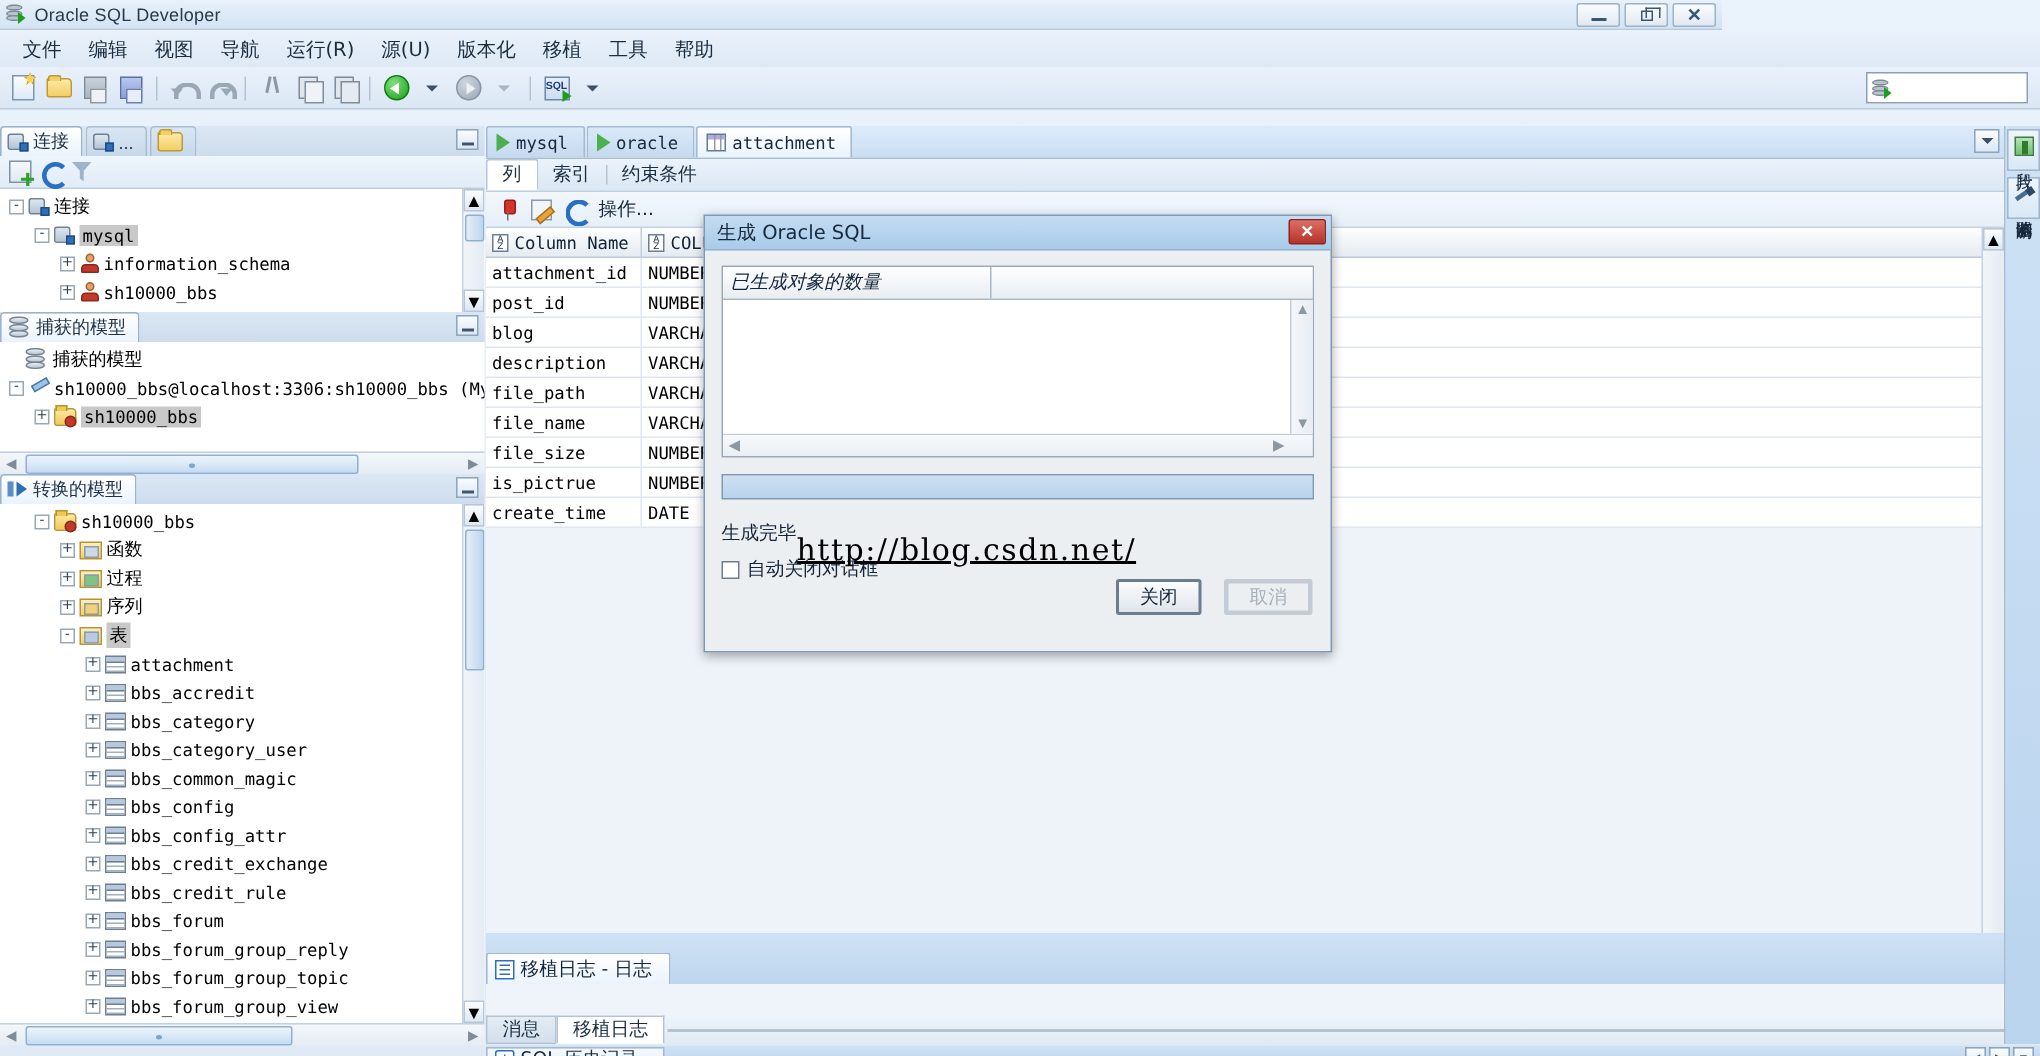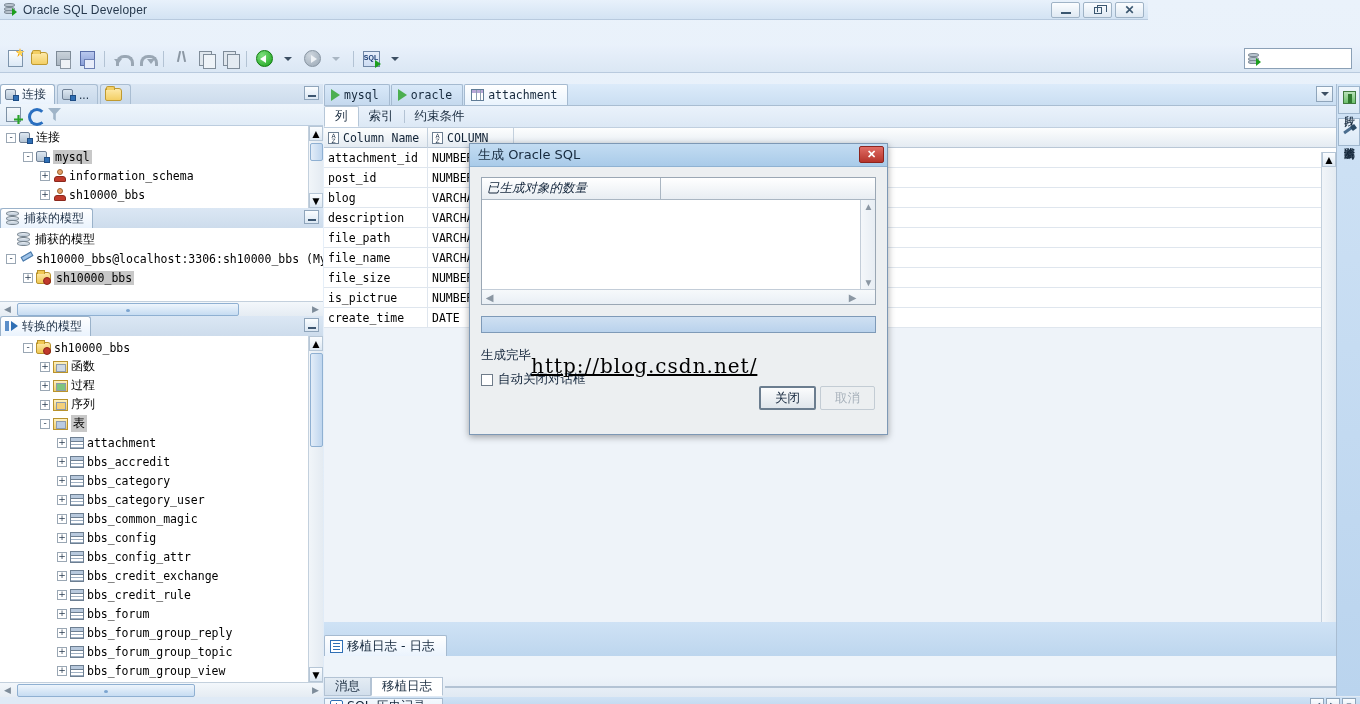--- a/index.html
+++ b/index.html
@@ -296,24 +296,24 @@
   .dl-vs { position:absolute; right:0; top:0; bottom:0; width:15px; background:linear-gradient(90deg,#f4f7fa,#e7edf3); border-left:1px solid #c3cdd8; }
   .dl-hs { height:15px; border-top:1px solid #c3cdd8; background:linear-gradient(#f6f9fb,#e9eff5); display:flex;align-items:center; }
   .dl-ar { width:15px;height:13px;display:flex;align-items:center;justify-content:center;color:#8b97a3;font-size:10px;}
   .progress {
     margin-top:11px; height:17px; background:linear-gradient(#cfe0f2,#b9d2ec);
     border:1px solid #7e9ab8;
   }
   .dlg-status { margin-top:14px; font-size:12.5px; color:#12243a; font-family:"DejaVu Sans", sans-serif;}
   .dlg-check { margin-top:7px; display:flex; align-items:center; gap:5px; font-size:12.5px; color:#12243a; font-family:"DejaVu Sans", sans-serif;}
   .cbox { width:12px;height:12px;background:#fff;border:1px solid #6f7c8a; flex:none;}
-  .dlg-buttons { position:absolute; right:12px; bottom:24px; display:flex; gap:4px; }
+  .dlg-buttons { position:absolute; right:12px; bottom:24px; display:flex; gap:15px; }
   .dbtn {
     min-width:55px; height:24px; padding:0 14px;
-    background:linear-gradient(#fbfcfd,#dfe5eb); border:1px solid #1d4ed8; border-radius:2px;
+    background:linear-gradient(#fbfcfd,#dfe5eb); border:3px solid #1d4ed8; border-radius:2px;
     display:flex;align-items:center;justify-content:center;
     font-size:12.5px; color:#12243a; font-family:"DejaVu Sans", sans-serif;
   }
   .dbtn.primary { border:2px solid #6b7d8f; }
   .dbtn.disabled { color:#a6b0ba; border-color:#c3ccd4; background:#eceff1; }
   .watermark {
     position:absolute; left:61px; top:210px; font-size:20px; color:#000000;
     font-family:"DejaVu Serif", serif; letter-spacing:1px; pointer-events:none;text-decoration:underline;
   }
 
@@ -383,20 +383,32 @@
         </div>
       <div class="wc">
           <span class="maxsq"></span>
         </div>
       <div class="wc">
           <span class="xg">✕</span>
         </div>
     </div>
   </div>
 
+  <div class="menubar">
+    <div class="menuitem">文件</div>
+    <div class="menuitem">编辑</div>
+    <div class="menuitem">视图</div>
+    <div class="menuitem">导航</div>
+    <div class="menuitem">运行(R)</div>
+    <div class="menuitem">源(U)</div>
+    <div class="menuitem">版本化</div>
+    <div class="menuitem">移植</div>
+    <div class="menuitem">工具</div>
+    <div class="menuitem">帮助</div>
+  </div>
 
   <div class="toolbar">
     <div class="tbtn">
         <span class="ic-newdoc"></span>
       </div>
     <div class="tbtn">
         <span class="ic-folder"></span>
       </div>
     <div class="tbtn">
         <span class="ic-save"></span>
@@ -725,20 +737,26 @@
         </div>
     </div>
 
     <div class="subtabs">
       <div class="stab active">列</div>
       <div class="stab">索引</div>
       <div class="stabsep"></div>
       <div class="stab">约束条件</div>
     </div>
 
+    <div class="edtoolbar">
+      <span class="ic-pin"></span>
+      <span class="ic-pencil"></span>
+      <span class="ic-refresh"></span>
+      <span class="ed-actions">操作...</span>
+    </div>
 
     <div class="gridhead">
       <div class="gcell" style="width:104px;">
         <span class="ic-az">A<br>Z</span>
         <span>Column Name</span>
       </div>
       <div class="gcell" style="width:86px;">
         <span class="ic-az">A<br>Z</span>
         <span>COLUMN</span>
       </div>

